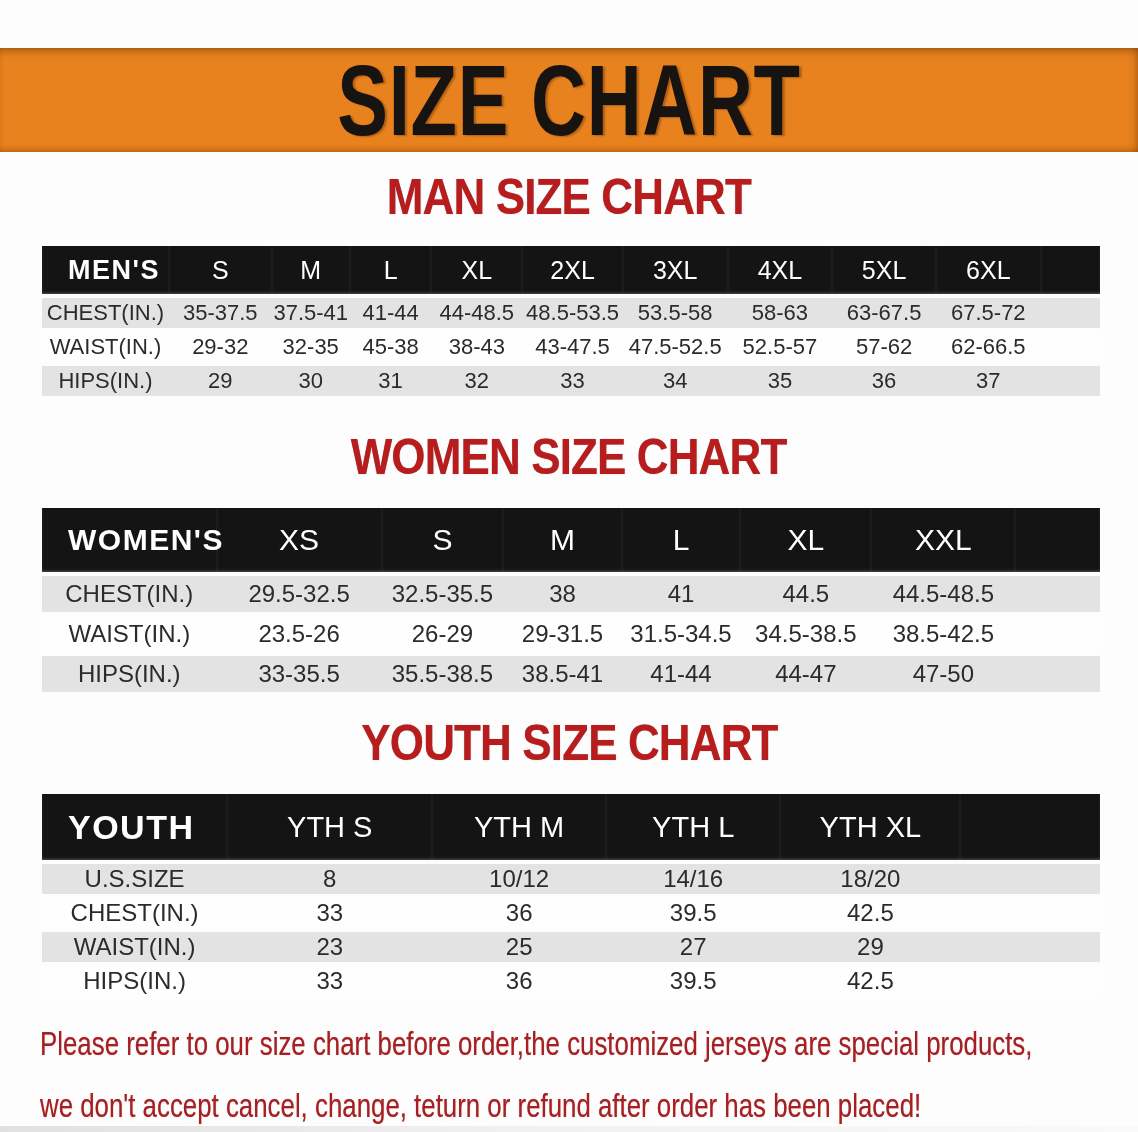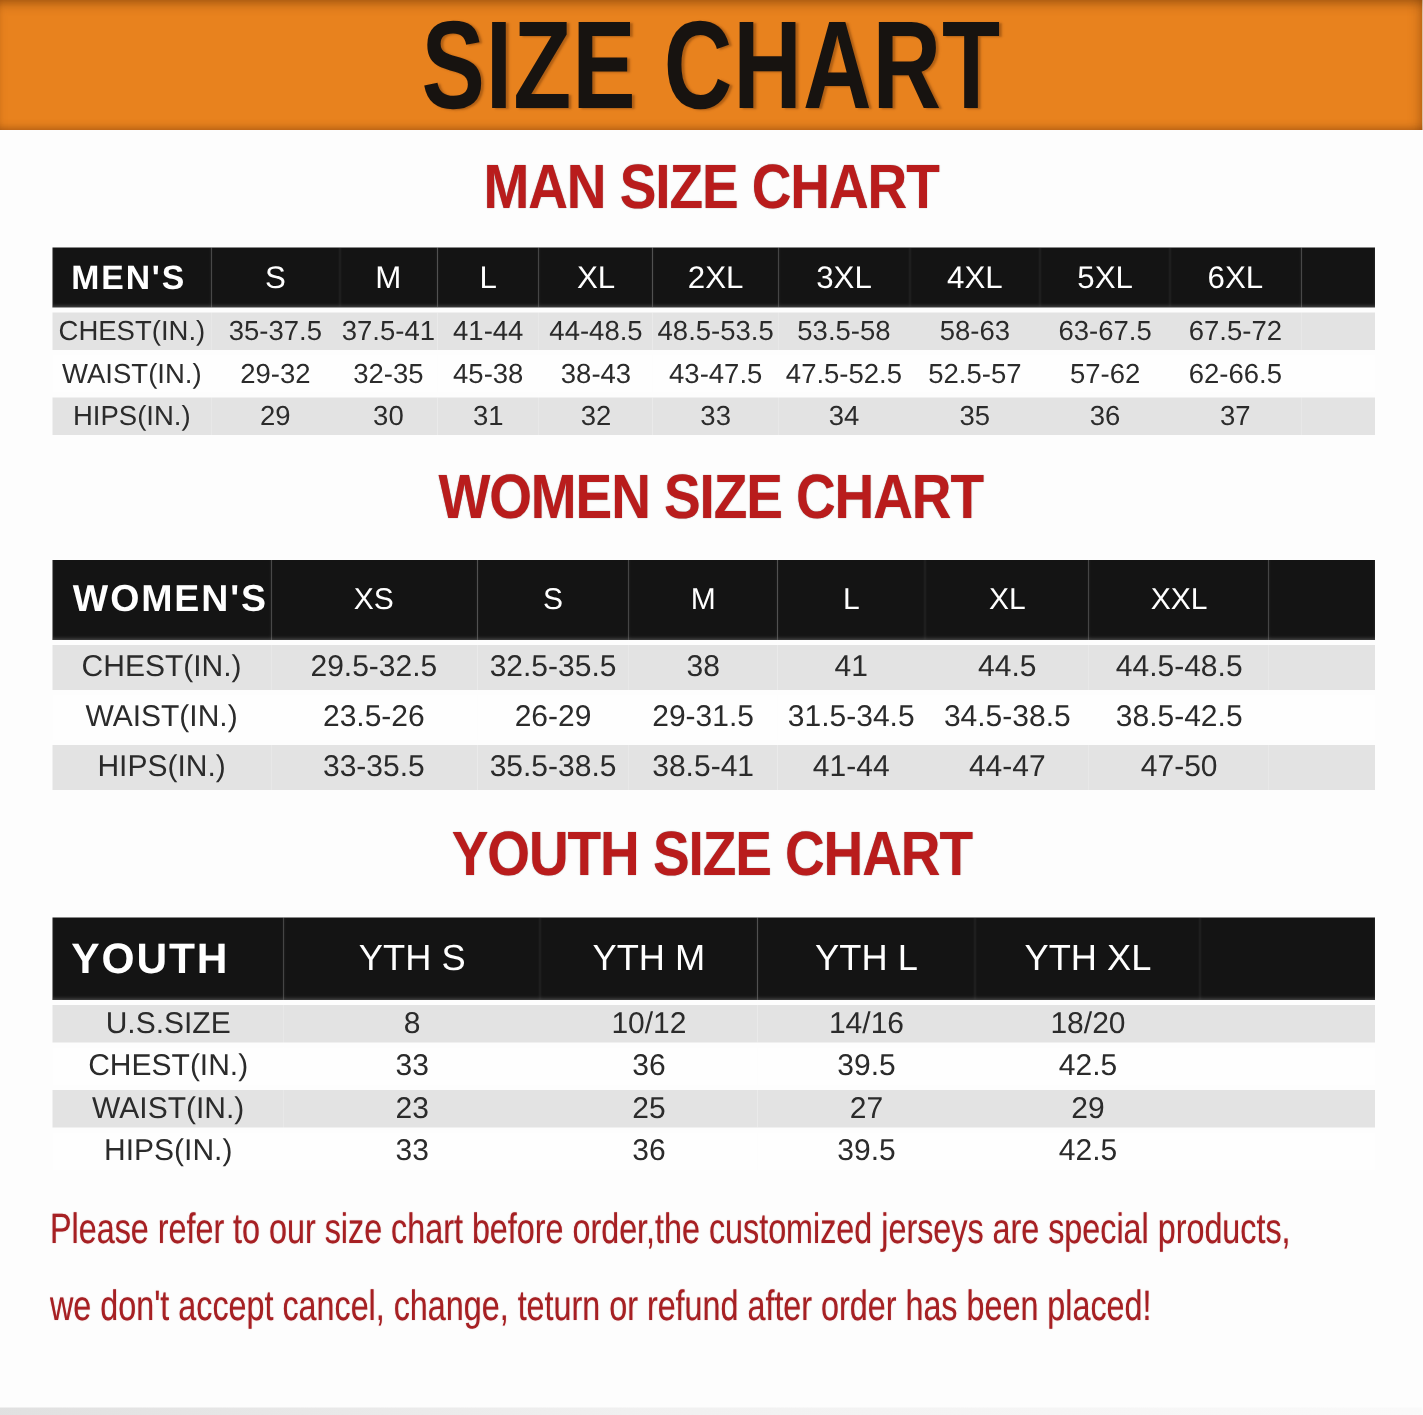--- a/index.html
+++ b/index.html
@@ -10,70 +10,71 @@
     -webkit-font-smoothing:antialiased;
   }
   
   .banner{
     height:104px;width:100%;
     background:var(--orange,#e8821e);
     display:flex;align-items:center;justify-content:center;
     box-shadow:inset 0 7px 9px -5px rgba(80,35,0,.5),
                inset 0 -6px 7px -5px rgba(80,35,0,.4),
                inset -8px 0 10px -7px rgba(80,35,0,.35);
+    margin-top:48px;
   }
   .banner-text{
     display:inline-block;
     font-size:100px;font-weight:bold;color:#171310;
     letter-spacing:1px;line-height:100px;
     transform:scaleX(.76);
     text-shadow:3px 1px 2px rgba(70,30,0,.35);
     white-space:nowrap;
   }
   
   .sec-heading{
     text-align:center;color:#b91c1c;font-weight:bold;
     height:50px;line-height:50px;white-space:nowrap;
   }
   .sec-heading .cond{
     display:inline-block;font-size:50px;letter-spacing:-1px;
     transform:scaleX(.88);
     text-shadow:0 0 1px rgba(0,0,0,.45);
   }
   .heading-man{margin-top:20px;}
-  .heading-women{margin-top:20px;}
+  .heading-women{margin-top:32px;}
   .heading-youth{margin-top:22px;}
   
   table{
     width:1058px;margin-left:42px;
     border-collapse:separate;border-spacing:0 4px;
     table-layout:fixed;
   }
   table.men{margin-top:20px;}
   table.women{margin-top:22px;}
   table.youth{margin-top:22px;}
   thead th{
     background:var(--bar,#141414);color:#fff;
     font-weight:normal;text-align:center;
     box-shadow:inset 0 -2px 3px -1px rgba(255,255,255,.25);
   }
   thead th.corner{
-    text-align:left;padding-left:15px;font-weight:bold;letter-spacing:1.5px;
+    text-align:left;padding-left:26px;font-weight:bold;letter-spacing:1.5px;
   }
   tbody tr:nth-child(odd){background:var(--rowgray,#e3e3e3);}
   tbody tr:nth-child(even){background:#fefefe;}
   tbody th,tbody td{
     font-weight:normal;text-align:center;color:#2b2b2b;padding:0;
   }
   
   .men thead th{height:46px;font-size:25px;}
   .men thead th.corner{font-size:27px;}
   .men tbody th,.men tbody td{height:30px;font-size:22px;}
   
-  .women thead th{height:62px;font-size:24px;}
+  .women thead th{height:62px;font-size:30px;}
   .women thead th.corner{font-size:30px;text-align:center;}
   .women tbody th,.women tbody td{height:36px;font-size:24px;}
   
   .youth thead th{height:64px;font-size:29px;}
   .youth thead th.corner{font-size:34px;}
   .youth tbody th,.youth tbody td{height:30px;font-size:24px;}
   
   .disclaimer{
     margin:22px 0 0 40px;color:var(--red,#a62023);
     line-height:42px;white-space:nowrap;

